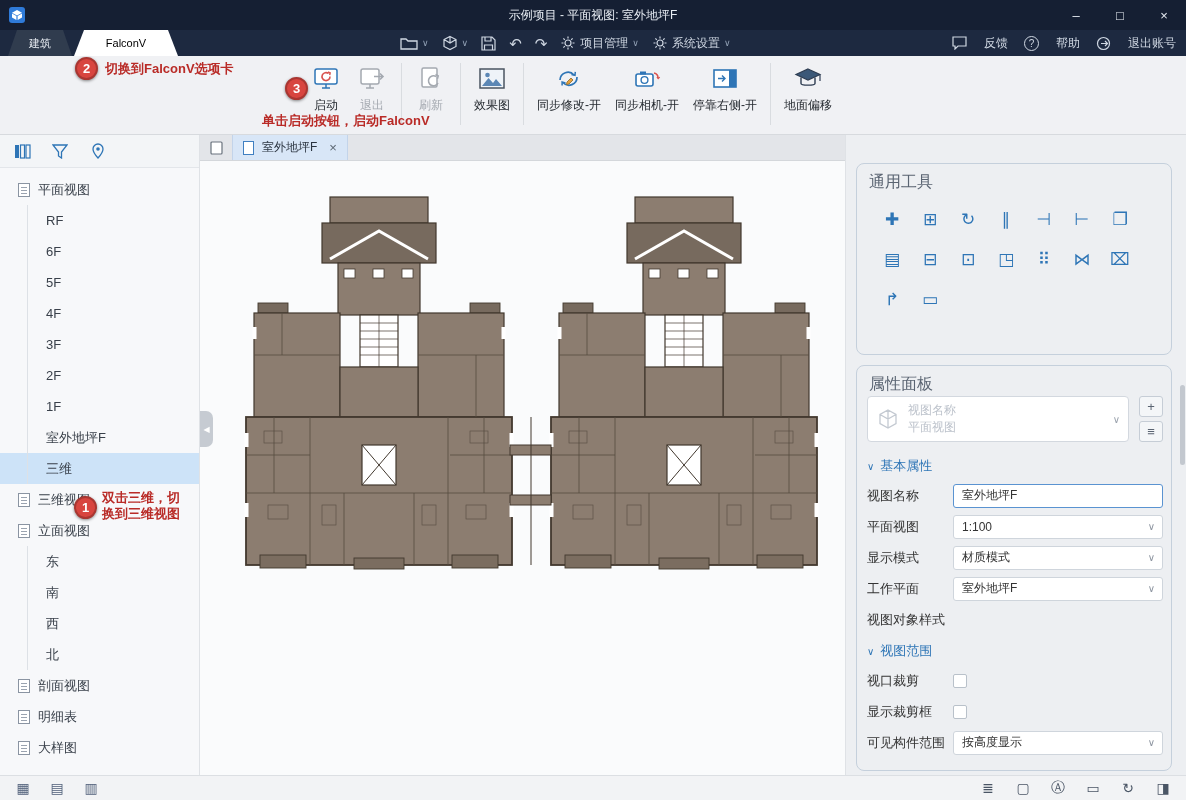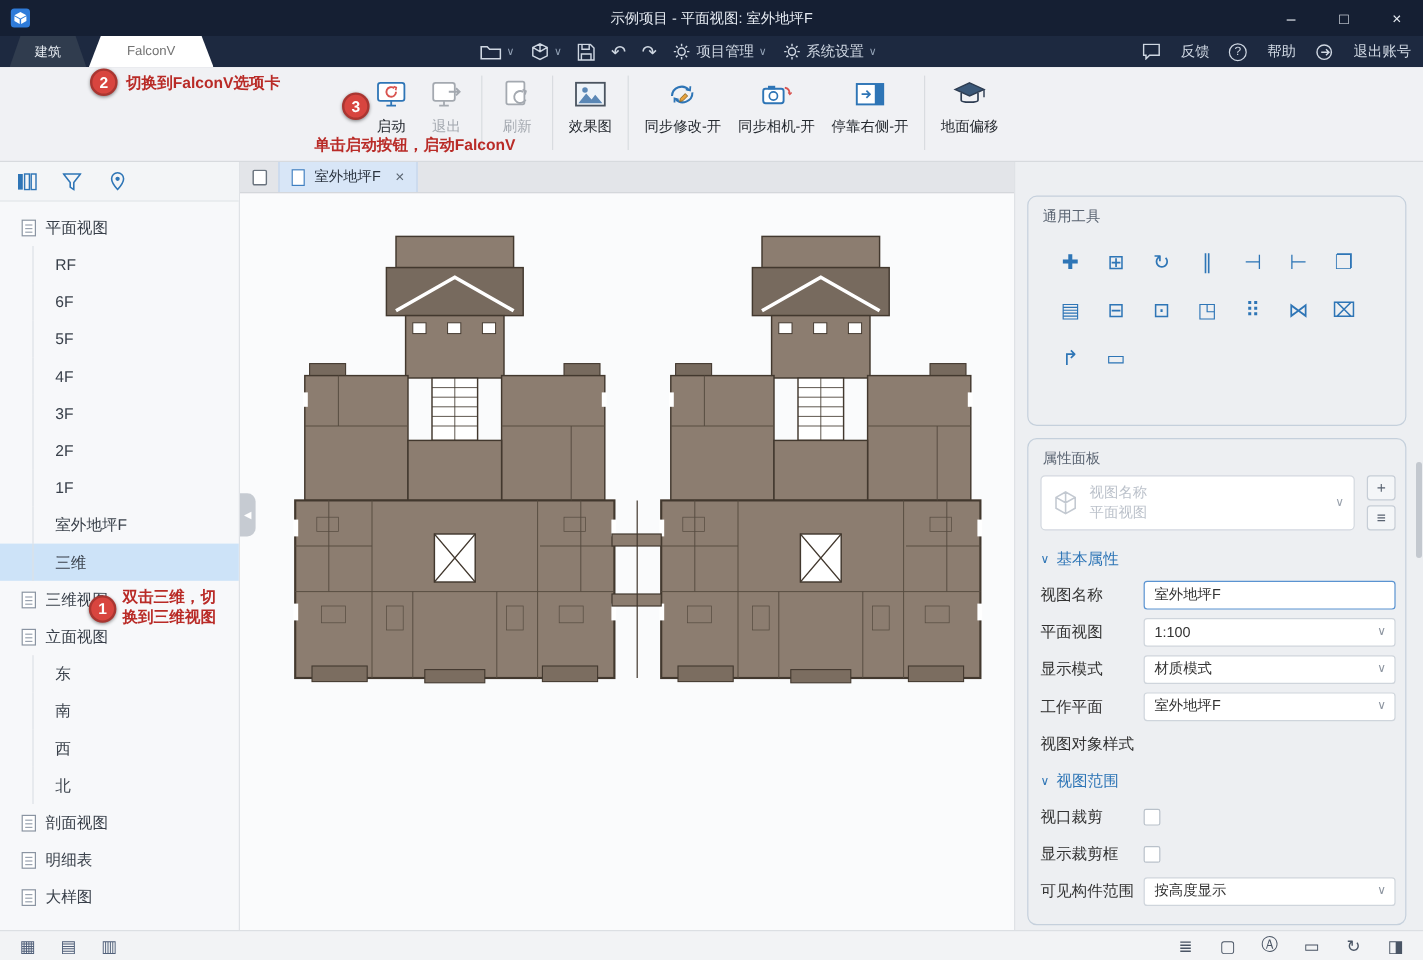--- a/index.html
+++ b/index.html
@@ -11,21 +11,21 @@
   .titlebar{position:absolute;left:0;top:0;right:0;height:30px;background:#151f33;display:flex;align-items:center;color:#dfe6ef;}
   .logo{margin-left:8px;width:18px;height:18px;}
   .win-title{position:absolute;left:50%;transform:translateX(-50%);font-size:12px;color:#e7ecf3;white-space:nowrap;}
   .win-ctrls{margin-left:auto;display:flex;height:30px;}
   .wbtn{width:44px;height:30px;display:flex;align-items:center;justify-content:center;color:#e7ecf3;font-size:13px;cursor:default;}
 
   
   .tabrow{position:absolute;left:0;top:30px;right:0;height:26px;background:#1d2940;color:#cfd7e2;}
   .mtab{position:absolute;top:0;height:26px;display:flex;align-items:center;justify-content:center;font-size:11px;}
   .mtab.arch{left:8px;width:64px;background:#303c4e;color:#e8edf3;clip-path:polygon(9px 0,calc(100% - 9px) 0,100% 100%,0 100%);}
-  .mtab.falcon{left:74px;width:104px;background:#ffffff;color:#737373;clip-path:polygon(10px 0,calc(100% - 10px) 0,100% 100%,0 100%);}
+  .mtab.falcon{left:74px;width:104px;background:#ffffff;color:#000000;clip-path:polygon(10px 0,calc(100% - 10px) 0,100% 100%,0 100%);}
   .dtools{position:absolute;left:400px;top:0;height:26px;display:flex;align-items:center;gap:13px;}
   .dtool{display:flex;align-items:center;gap:4px;color:#cfd7e2;font-size:12px;white-space:nowrap;}
   .dtool svg{display:block;}
   .caret{font-size:9px;color:#93a2b6;line-height:1;}
   .glyph-icon{font-size:15px;line-height:1;color:#cfd7e2;}
   .racts{position:absolute;right:10px;top:0;height:26px;display:flex;align-items:center;gap:16px;}
   .ract{display:flex;align-items:center;gap:17px;font-size:12px;color:#cfd7e2;}
   .circle-ic{width:15px;height:15px;border:1.3px solid #cfd7e2;border-radius:50%;font-size:10px;display:flex;align-items:center;justify-content:center;}
 
   
@@ -61,21 +61,21 @@
   .ctab{display:flex;align-items:center;gap:8px;padding:0 10px;background:#d8e6f7;border-left:1px solid #c3d4ea;border-right:1px solid #c3d4ea;font-size:12px;color:#2b3440;}
   .doc-ic{width:11px;height:14px;border:1.3px solid #3f7fc1;background:#fff;}
   .ctab-close{color:#5b6672;font-size:13px;margin-left:4px;}
   .plan{position:absolute;left:44px;top:60px;}
   .collapse-handle{position:absolute;left:0;top:276px;width:13px;height:36px;background:#c6cbd2;border-radius:0 7px 7px 0;
                    display:flex;align-items:center;justify-content:center;color:#fff;font-size:8px;}
 
   
   .rightpanel{position:absolute;right:0;top:135px;width:341px;bottom:25px;background:#edeff2;border-left:1px solid #dfe2e6;}
   .box{position:absolute;left:10px;right:14px;border:1px solid #c5d0dc;border-radius:8px;}
-  .box-title{position:absolute;left:12px;top:8px;font-size:12px;color:#5a6472;}
+  .box-title{position:absolute;left:12px;top:8px;font-size:16px;color:#5a6472;}
   .toolbox{top:28px;height:192px;}
   .tools-grid{position:absolute;left:20px;top:42px;display:grid;grid-template-columns:repeat(7,38px);row-gap:14px;}
   .tool{width:30px;height:26px;display:flex;align-items:center;justify-content:center;font-size:17px;color:#2e75b6;}
   .propbox{top:230px;bottom:4px;}
   .selector{position:absolute;left:10px;top:30px;right:42px;height:46px;background:#fff;border:1px solid #d3d8df;border-radius:4px;
             display:flex;align-items:center;padding:0 8px;gap:8px;}
   .sel-text{flex:1;color:#bcc2cb;font-size:12px;line-height:1.45;}
   .sel-chev{color:#9aa2ad;font-size:10px;}
   .sel-btns{position:absolute;right:6px;top:30px;width:26px;height:46px;display:flex;flex-direction:column;justify-content:space-between;}
   .sbtn{width:24px;height:21px;border:1px solid #c6cdd6;border-radius:3px;background:#f4f6f8;color:#5a6472;font-size:13px;display:flex;align-items:center;justify-content:center;}

